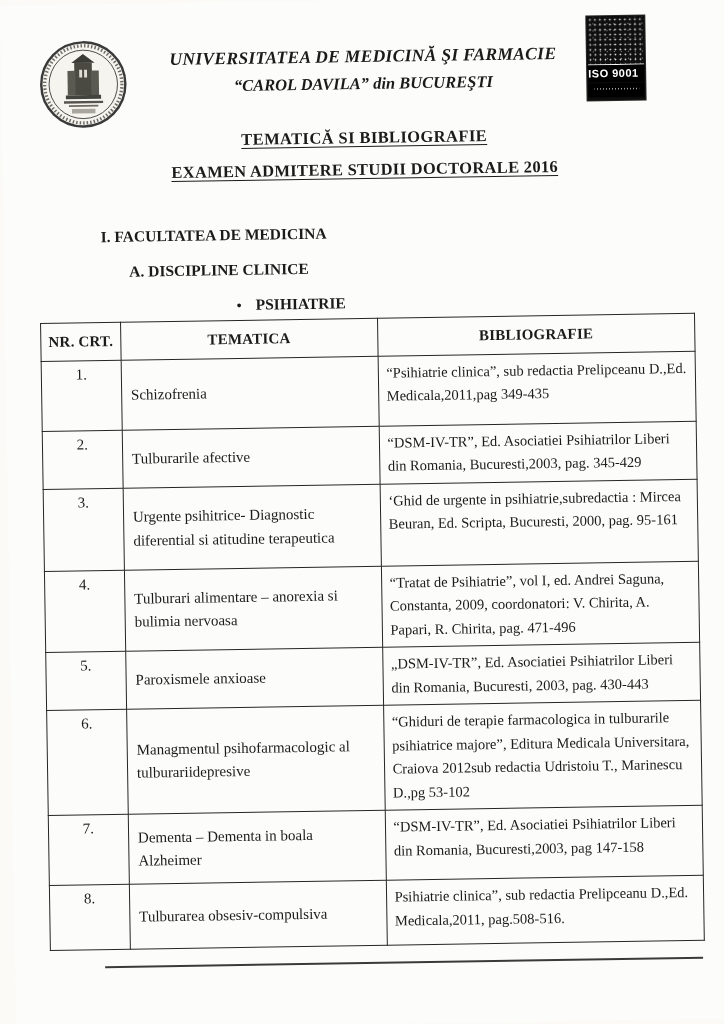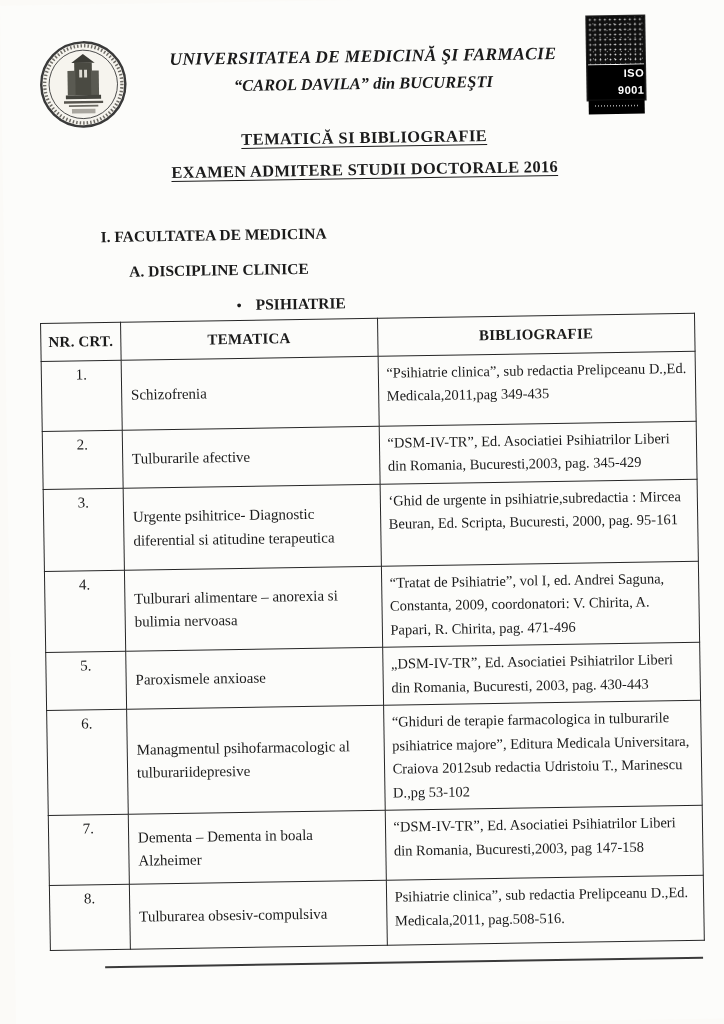--- a/index.html
+++ b/index.html
@@ -37,21 +37,21 @@
     background-image:
       radial-gradient(circle, rgba(255,255,255,.9) .8px, transparent 1.1px),
       radial-gradient(circle, rgba(255,255,255,.55) .7px, transparent 1px);
     background-size:5px 5px, 7px 7px;
     background-position:0 0, 2px 3px;
     border-bottom:1px solid #fff;
   }
   .iso-band {
     background:#000; color:#fff;
     font-family:"Liberation Sans", sans-serif; font-weight:bold;
-    font-size:11px; line-height:17px; text-align:right; letter-spacing:.5px;padding-left:20px;
+    font-size:11px; line-height:17px; text-align:left; letter-spacing:.5px;
   }
   .iso-sub {
     height:14px; background:#000; margin-top:1px;
     background-image:repeating-linear-gradient(to right, rgba(255,255,255,.65) 0 1px, transparent 1px 3px);
     background-size:80% 1.5px; background-repeat:no-repeat; background-position:center 5px;
   }
 
   
   .title1, .title2 {
     position:absolute; left:0; width:100%; text-align:center;

